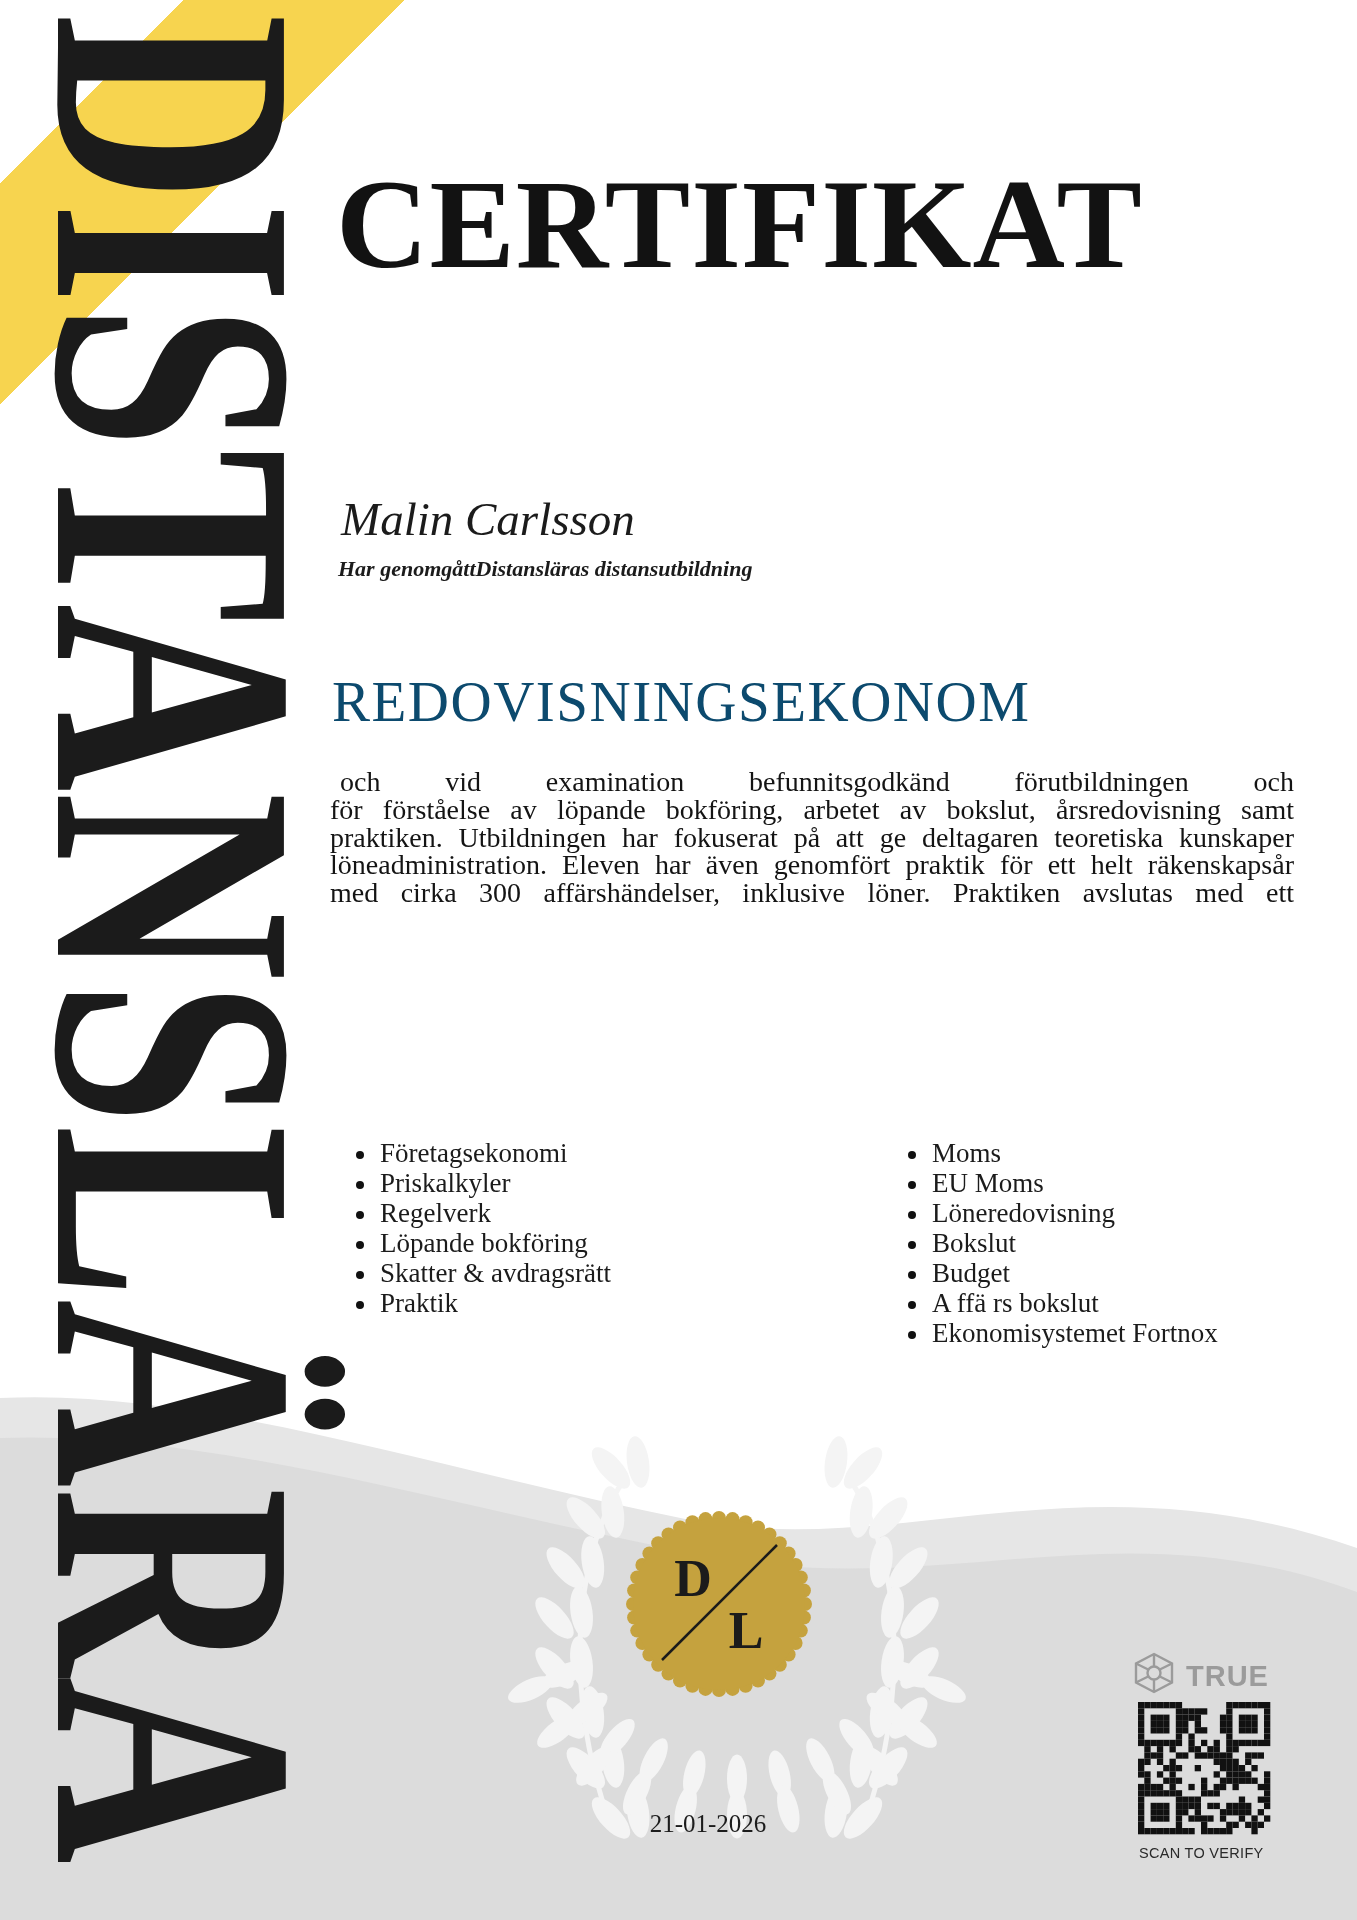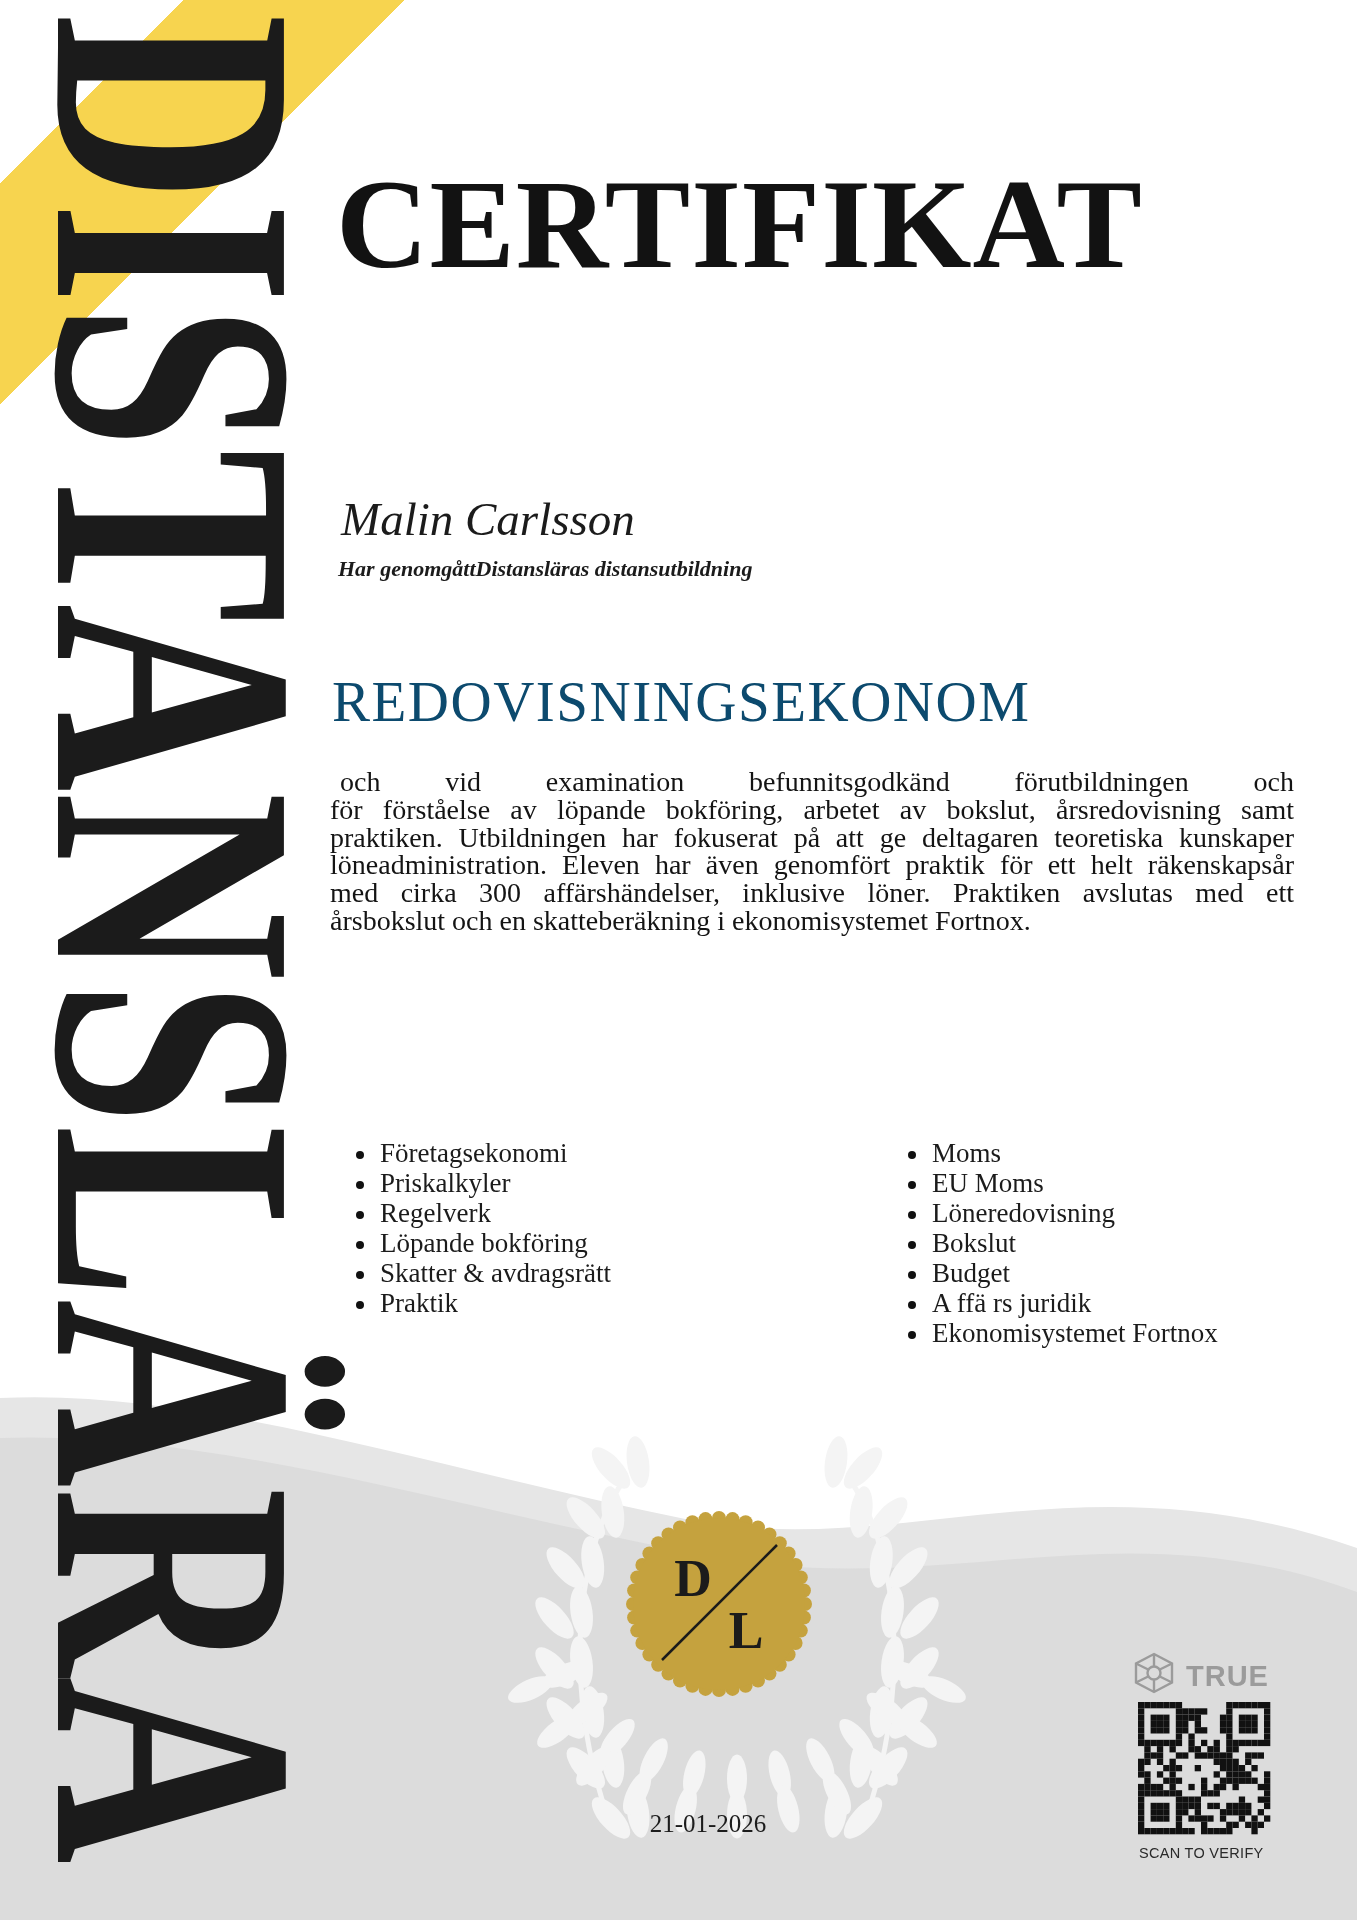--- a/index.html
+++ b/index.html
@@ -164,21 +164,20 @@
   <div id="subtitle" class="abs">Har genomgåttDistansläras distansutbildning</div>
 
   <div id="course" class="abs">REDOVISNINGSEKONOM</div>
 
   <div id="paragraph" class="abs">
     <div class="para-line first">och vid examination befunnitsgodkänd förutbildningen och</div>
     <div class="para-line">för förståelse av löpande bokföring, arbetet av bokslut, årsredovisning samt</div>
     <div class="para-line">praktiken. Utbildningen har fokuserat på att ge deltagaren teoretiska kunskaper</div>
     <div class="para-line">löneadministration. Eleven har även genomfört praktik för ett helt räkenskapsår</div>
     <div class="para-line">med cirka 300 affärshändelser, inklusive löner. Praktiken avslutas med ett</div>
-    <div class="para-line last">årsbokslut och en skatteberäkning i ekonomisystemet Fortnox.</div>
   </div>
 
   <ul id="topics-left" class="topics abs">
     <li>
         <span class="dot"></span>
         <span>Företagsekonomi</span>
       </li>
     <li>
         <span class="dot"></span>
         <span>Priskalkyler</span>
@@ -217,21 +216,21 @@
     <li>
         <span class="dot"></span>
         <span>Bokslut</span>
       </li>
     <li>
         <span class="dot"></span>
         <span>Budget</span>
       </li>
     <li>
         <span class="dot"></span>
-        <span>A ffä rs juridik</span>
+        <span>A ffä rs bokslut</span>
       </li>
     <li>
         <span class="dot"></span>
         <span>Ekonomisystemet Fortnox</span>
       </li>
   </ul>
 
   <div id="date" class="abs">21-01-2026</div>
 
   <div id="true-block" class="abs">

